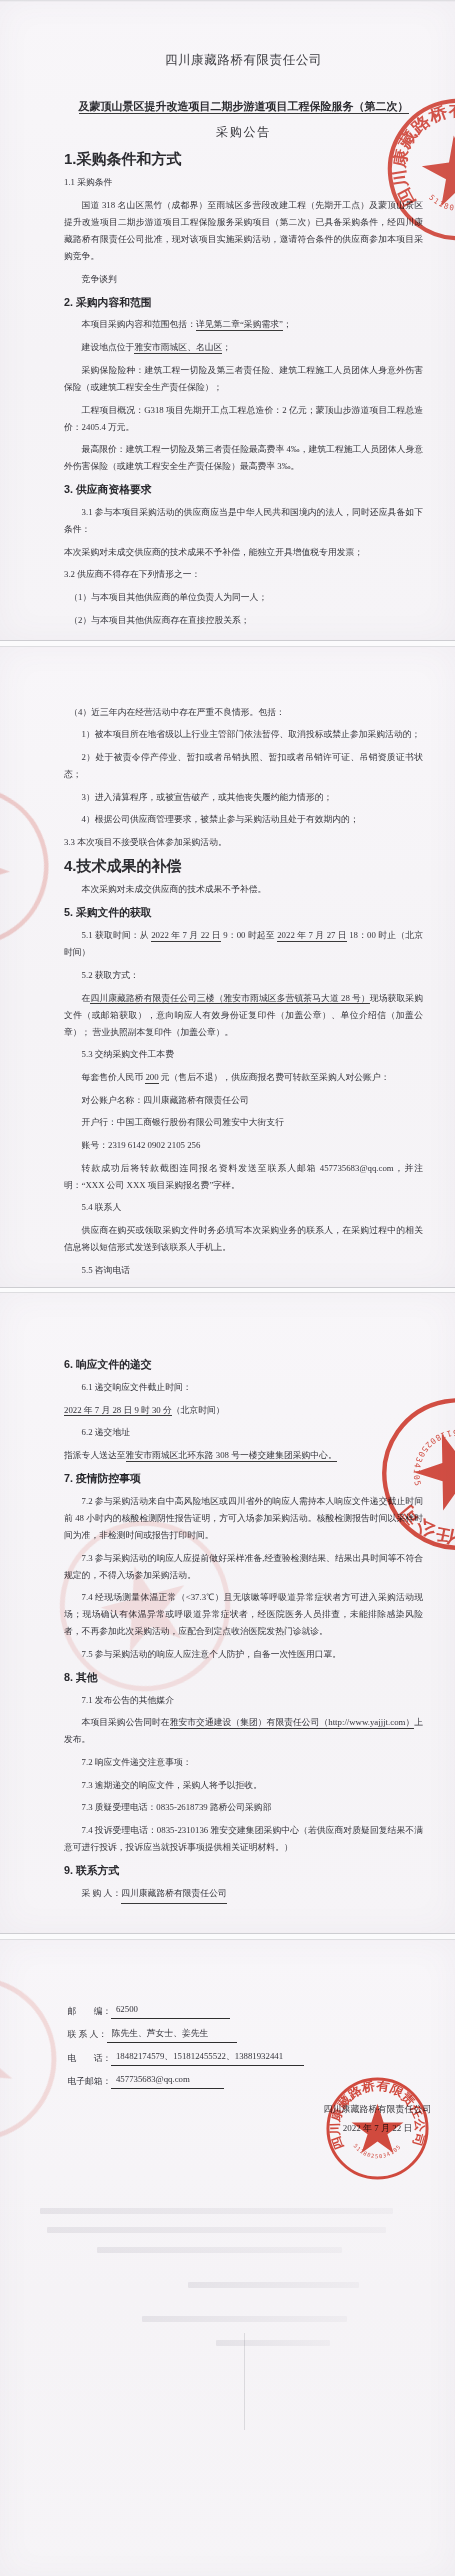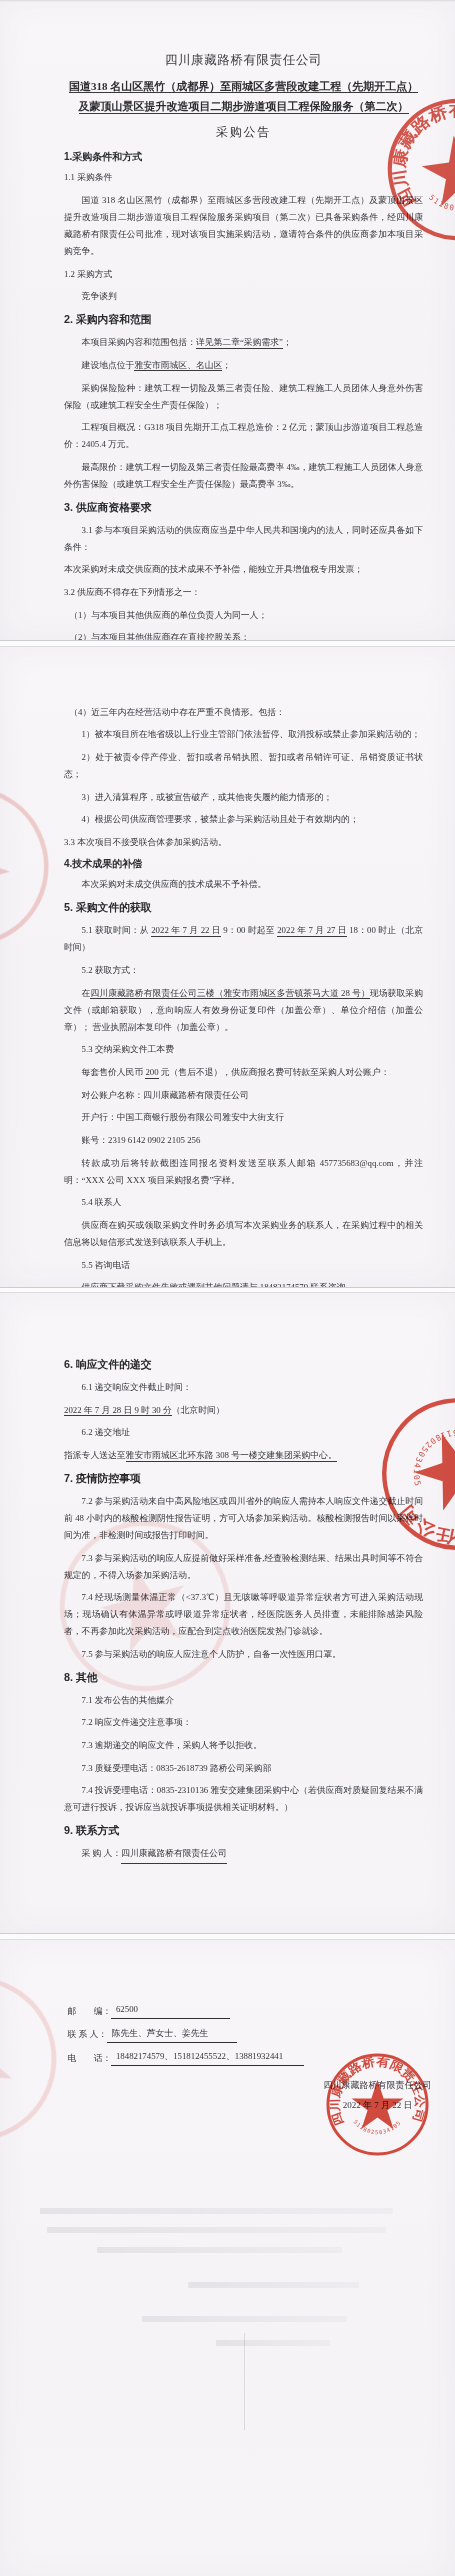--- a/index.html
+++ b/index.html
@@ -19,21 +19,21 @@
   }
   .page.p2,.page.p3,.page.p4{padding-top:57px;}
   .seam{height:4.6px;background:#fbfbfc;border-top:1.1px solid #cdcdd1;border-bottom:0.6px solid #dddde0;}
   .top-edge{position:absolute;left:0;top:0;width:100%;height:2.3px;background:linear-gradient(180deg,#d9d9dc,rgba(255,255,255,0));}
 
   .company-title{text-align:center;font-size:12.5px;letter-spacing:0.6px;margin:0 0 6.8px;color:#3b3b40;}
   .doc-title{text-align:center;font-size:11px;font-weight:bold;line-height:20.5px;margin:0;color:#2d2d32;}
   .doc-title .tl{border-bottom:0.9px solid #3a3a3a;padding-bottom:0.6px;}
   .doc-type{text-align:center;font-size:12px;margin:6.8px 0 9px;letter-spacing:1.7px;color:#333338;}
 
-  .h-sm{font-family:"Liberation Sans",sans-serif;font-weight:bold;font-size:10px;margin:4.6px 0 5.7px;color:#2c2c31;}
+  .h-sm{font-family:"Liberation Sans",sans-serif;font-weight:bold;font-size:15px;margin:4.6px 0 5.7px;color:#2c2c31;}
   .h-lg{font-family:"Liberation Sans",sans-serif;font-weight:bold;font-size:10.8px;margin:8px 0 6.8px;color:#29292e;}
   .para{line-height:17px;margin:0 0 5.7px;text-align:justify;}
   .ind{text-indent:2em;}
   .it-paren{text-indent:0.6em;}
   .it-num{text-indent:2em;}
   .u{border-bottom:0.6px solid #3a3a3a;padding-bottom:0.6px;}
 
   .frow{display:flex;align-items:flex-end;line-height:15.4px;margin:0 0 6.3px;}
   .flabel{white-space:pre;}
   .fval{border-bottom:0.9px solid #2f2f2f;padding:0 5.7px 0.6px 4.6px;}
@@ -70,29 +70,28 @@
 </head>
 <body>
 
 <div class="doc">
 
   <section class="page p1">
     <div class="top-edge"></div>
 
     <div class="company-title">四川康藏路桥有限责任公司</div>
     <div class="doc-title">
-      <span class="tl">国道318 名山区黑竹（成都界）至雨城区多营段改建工程（先期开工点）</span><br>
+      <br>
       <span class="tl">及蒙顶山景区提升改造项目二期步游道项目工程保险服务（第二次）</span>
     </div>
     <div class="doc-type">采购公告</div>
 
     <div class="h-sm">1.采购条件和方式</div>
     <p class="para">1.1 采购条件</p>
     <p class="para ind">国道 318 名山区黑竹（成都界）至雨城区多营段改建工程（先期开工点）及蒙顶山景区提升改造项目二期步游道项目工程保险服务采购项目（第二次）已具备采购条件，经四川康藏路桥有限责任公司批准，现对该项目实施采购活动，邀请符合条件的供应商参加本项目采购竞争。</p>
-    <p class="para">1.2 采购方式</p>
     <p class="para ind">竞争谈判</p>
 
     <div class="h-lg">2. 采购内容和范围</div>
     <p class="para ind"><span>本项目采购内容和范围包括：</span><span class="u">详见第二章“采购需求”</span><span>；</span></p>
     <p class="para ind"><span>建设地点位于</span><span class="u">雅安市雨城区、名山区</span><span>；</span></p>
     <p class="para ind">采购保险险种：建筑工程一切险及第三者责任险、建筑工程施工人员团体人身意外伤害保险（或建筑工程安全生产责任保险）；</p>
     <p class="para ind">工程项目概况：G318 项目先期开工点工程总造价：2 亿元；蒙顶山步游道项目工程总造价：2405.4 万元。</p>
     <p class="para ind">最高限价：建筑工程一切险及第三者责任险最高费率 4‰，建筑工程施工人员团体人身意外伤害保险（或建筑工程安全生产责任保险）最高费率 3‰。</p>
 
     <div class="h-lg">3. 供应商资格要求</div>
@@ -158,20 +157,21 @@
     <p class="para"><span>指派专人送达至</span><span class="u">雅安市雨城区北环东路 308 号一楼交建集团采购中心。</span></p>
 
     <div class="h-lg">7. 疫情防控事项</div>
     <p class="para ind">7.2 参与采购活动来自中高风险地区或四川省外的响应人需持本人响应文件递交截止时间前 48 小时内的核酸检测阴性报告证明，方可入场参加采购活动。核酸检测报告时间以采样时间为准，非检测时间或报告打印时间。</p>
     <p class="para ind">7.3 参与采购活动的响应人应提前做好采样准备,经查验检测结果、结果出具时间等不符合规定的，不得入场参加采购活动。</p>
     <p class="para ind">7.4 经现场测量体温正常（&lt;37.3℃）且无咳嗽等呼吸道异常症状者方可进入采购活动现场；现场确认有体温异常或呼吸道异常症状者，经医院医务人员排查，未能排除感染风险者，不再参加此次采购活动，应配合到定点收治医院发热门诊就诊。</p>
     <p class="para ind">7.5 参与采购活动的响应人应注意个人防护，自备一次性医用口罩。</p>
 
     <div class="h-lg">8. 其他</div>
     <p class="para ind">7.1 发布公告的其他媒介</p>
+    <p class="para ind"><span>本项目采购公告同时在</span><span class="u">雅安市交通建设（集团）有限责任公司（http://www.yajjjt.com）</span><span>上发布。</span></p>
     <p class="para ind">7.2 响应文件递交注意事项：</p>
     <p class="para ind">7.3 逾期递交的响应文件，采购人将予以拒收。</p>
     <p class="para ind">7.3 质疑受理电话：0835-2618739 路桥公司采购部</p>
     <p class="para ind">7.4 投诉受理电话：0835-2310136 雅安交建集团采购中心（若供应商对质疑回复结果不满意可进行投诉，投诉应当就投诉事项提供相关证明材料。）</p>
 
     <div class="h-lg">9. 联系方式</div>
     <div class="contact-row">
         <span class="flabel">采 购 人：</span>
         <span class="u">四川康藏路桥有限责任公司</span>
       </div>
@@ -201,20 +201,24 @@
           <span class="flabel">邮　　编：</span>
           <span class="fval w-post">62500</span>
         </div>
       <div class="frow">
           <span class="flabel">联 系 人：</span>
           <span class="fval w-contact">陈先生、芦女士、姜先生</span>
         </div>
       <div class="frow">
           <span class="flabel">电　　话：</span>
           <span class="fval w-phone">18482174579、151812455522、13881932441</span>
+        </div>
+      <div class="frow">
+          <span class="flabel">电子邮箱：</span>
+          <span class="fval w-email">457735683@qq.com</span>
         </div>
     </div>
 
     <div class="sign-block">
       <div class="sign-line">四川康藏路桥有限责任公司</div>
       <div class="sign-line">2022 年 7 月 22 日</div>
       <svg class="stamp stamp-main" viewBox="0 0 220 220" style="font-size:15.5px">
         <defs>
           <path id="arc-t4" d="M 42.5,149 A 78,78 0 1 1 177.5,149" fill="none"></path>
           <path id="arc-b4" d="M 58,140 A 60,60 0 0 0 162,140" fill="none"></path>

